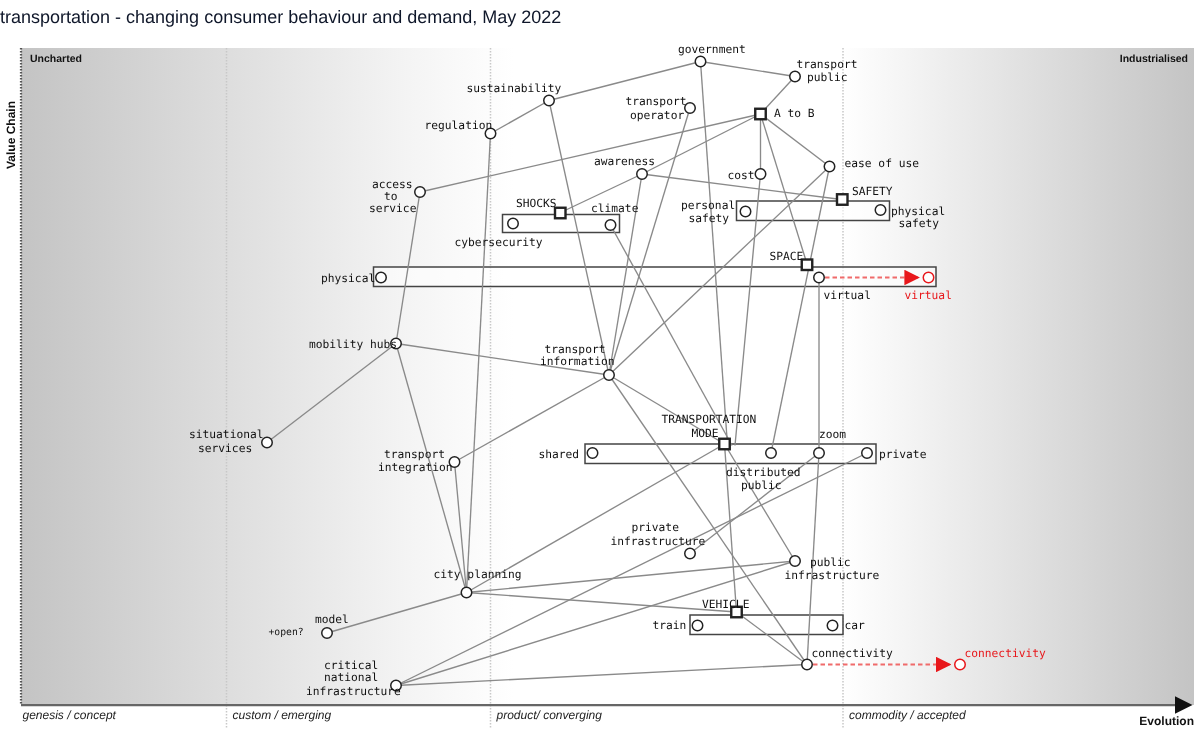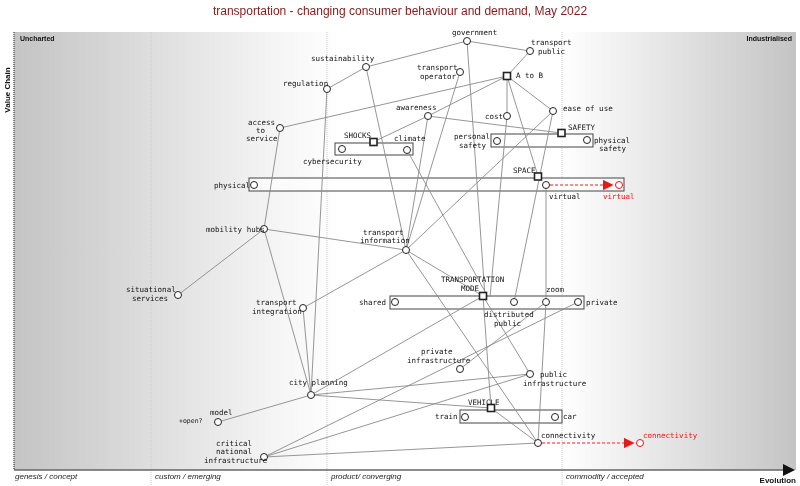--- a/index.html
+++ b/index.html
@@ -1,17 +1,17 @@
 <!DOCTYPE html>
 <html><head>
 <meta charset="utf-8">
 <style>
   html, body { margin: 0; padding: 0; background: #ffffff; }
   body { width: 800px; height: 486px; overflow: hidden; position: relative; font-family: "DejaVu Sans", sans-serif; }
-  #title { position: absolute; left: 0; top: 4px; width: 800px; text-align: center; font-family: "Liberation Sans", sans-serif; font-size: 12px; color: #7f1d1d; }
+  #title { position: absolute; left: 0; top: 4px; width: 800px; text-align: left; font-family: "Liberation Sans", sans-serif; font-size: 12px; color: #0f172a; }
   svg { position: absolute; left: 0; top: 0; }
   .lbl { font-family: "DejaVu Sans Mono", monospace; font-size: 7.5px; fill: #111; }
   .lbl-red { fill: #e8171b; }
   .axis-lbl { font-family: "Liberation Sans", sans-serif; font-style: italic; font-size: 8px; fill: #222; }
   .corner-lbl { font-family: "Liberation Sans", sans-serif; font-weight: bold; font-size: 7px; fill: #111; }
   .axis-title { font-family: "Liberation Sans", sans-serif; font-weight: bold; font-size: 8px; fill: #111; }
   .link { stroke: #8a8a8a; stroke-width: 0.9; fill: none; }
   .node { fill: #fff; stroke: #222; stroke-width: 1; }
   .node-red { fill: #fff; stroke: #e8171b; stroke-width: 1; }
   .pst { fill: #fff; stroke: #222; stroke-width: 1.6; }

